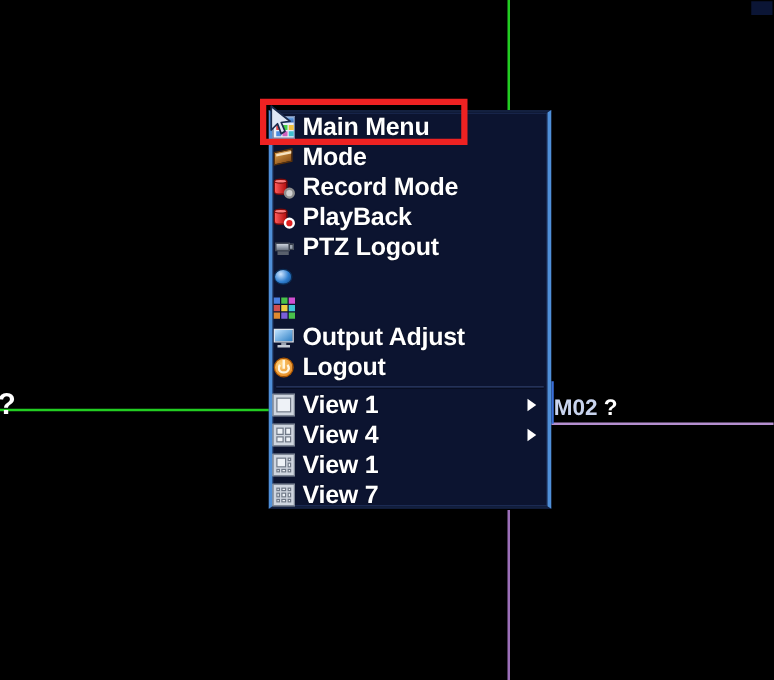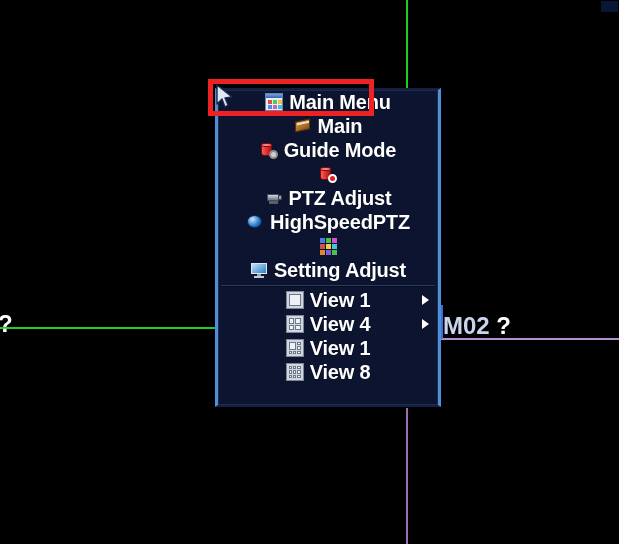--- a/index.html
+++ b/index.html
@@ -14,21 +14,21 @@
 
   
   .vline-green{position:absolute;left:406px;top:0;width:2px;height:328px;background:#22cc22;}
   .hline-green{position:absolute;left:0;top:327px;width:216px;height:2px;background:#22cc22;}
   .vline-purple{position:absolute;left:406px;top:408px;width:2px;height:136px;background:#9b6fb8;}
   .hline-purple{position:absolute;left:441px;top:338px;width:178px;height:2px;background:#b58fd0;}
   .vline-blue-right{position:absolute;left:441px;top:305px;width:2px;height:34px;background:#3a6fd8;}
   .corner-chip{position:absolute;left:601px;top:1px;width:17px;height:11px;background:#0b1535;}
 
   
-  .wall-label{position:absolute;color:#c9d4ee;font-size:24px;font-weight:bold;letter-spacing:0px;line-height:22px;white-space:nowrap;}
+  .wall-label{position:absolute;color:#c9d4ee;font-size:18px;font-weight:bold;letter-spacing:0px;line-height:22px;white-space:nowrap;}
   .label-left{left:-2px;top:313px;color:#ffffff;font-size:24px;}
   .label-m02{left:443px;top:315px;}
   .label-m02 .qm{color:#ffffff;}
 
   
   .ctx-menu{
     position:absolute;left:215px;top:88px;width:226px;height:319px;
     background:#0c1430;
     box-sizing:border-box;
     border-left:3px solid #4f8fd8;
@@ -38,21 +38,20 @@
     box-shadow:inset 0 0 0 1px #1b2a52;
   }
   .ctx-inner{position:relative;width:100%;height:100%;}
 
   .menu-item{
     position:relative;
     display:flex;align-items:center;
     height:24px;
     padding-left:0;
     box-sizing:border-box;
-    justify-content:center;
   }
   .menu-item .mlabel{
     color:#ffffff;
     font-size:20px;
     font-weight:bold;
     line-height:20px;
     letter-spacing:-0.2px;
     margin-left:6px;
     white-space:nowrap;
     text-shadow:0 0 1px rgba(0,0,0,.7);
@@ -154,54 +153,54 @@
           <span class="g" style="left:12px;top:11px;background:#40c0d0;"></span>
         </span>
         <span class="mlabel">Main Menu</span>
       </div>
 
       <div class="menu-item">
         <span class="ico ico-guide">
           <span class="bk"></span>
             <span class="pg"></span>
         </span>
-        <span class="mlabel">Main</span>
+        <span class="mlabel">Mode</span>
       </div>
 
       <div class="menu-item">
         <span class="ico ico-db">
           <span class="cyl"></span>
             <span class="rim"></span>
             <span class="gear"></span>
         </span>
-        <span class="mlabel">Guide Mode</span>
+        <span class="mlabel">Record Mode</span>
       </div>
 
       <div class="menu-item">
         <span class="ico ico-db">
           <span class="cyl"></span>
             <span class="rim"></span>
             <span class="stop"></span>
         </span>
+        <span class="mlabel">PlayBack</span>
       </div>
 
       <div class="menu-item">
         <span class="ico ico-cam">
           <span class="body"></span>
             <span class="lens"></span>
             <span class="base"></span>
         </span>
-        <span class="mlabel">PTZ Adjust</span>
+        <span class="mlabel">PTZ Logout</span>
       </div>
 
       <div class="menu-item">
         <span class="ico ico-dome">
           <span class="d"></span>
         </span>
-        <span class="mlabel">HighSpeedPTZ</span>
       </div>
 
       <div class="menu-item">
         <span class="ico ico-colors">
           <i style="left:1px;top:1px;background:#4a7fe0;"></i>
           <i style="left:7px;top:1px;background:#49c24a;"></i>
           <i style="left:13px;top:1px;background:#d14fd1;"></i>
           <i style="left:1px;top:7px;background:#d14f4f;"></i>
           <i style="left:7px;top:7px;background:#f0d040;"></i>
           <i style="left:13px;top:7px;background:#3fc6d8;"></i>
@@ -210,23 +209,31 @@
           <i style="left:13px;top:13px;background:#49c24a;"></i>
         </span>
       </div>
 
       <div class="menu-item">
         <span class="ico ico-mon">
           <span class="scr"></span>
             <span class="neck"></span>
             <span class="foot"></span>
         </span>
-        <span class="mlabel">Setting Adjust</span>
-      </div>
-
+        <span class="mlabel">Output Adjust</span>
+      </div>
+
+      <div class="menu-item">
+        <span class="ico ico-power">
+          <span class="ring"></span>
+            <span class="arc"></span>
+            <span class="bar"></span>
+        </span>
+        <span class="mlabel">Logout</span>
+      </div>
 
       <div class="menu-sep"></div>
 
       <div class="menu-item">
         <span class="ico ico-view">
           <span class="grid" style="grid-template-columns:1fr;grid-template-rows:1fr;">
               <span></span>
             </span>
         </span>
         <span class="mlabel">View 1</span>
@@ -267,21 +274,21 @@
               <span></span>
               <span></span>
               <span></span>
               <span></span>
               <span></span>
               <span></span>
               <span></span>
               <span></span>
           </span>
         </span>
-        <span class="mlabel">View 8</span>
+        <span class="mlabel">View 7</span>
       </div>
 
     </div>
   </div>
 
   <div class="redbox"></div>
 
   <svg class="cursor" viewBox="0 0 20 26">
     <polygon points="1,1 1,20 6,15 9,23 12,21 9,14 16,13" fill="#dfe7f5" stroke="#1b2b4d" stroke-width="1.4" stroke-linejoin="round"></polygon>
   </svg>

